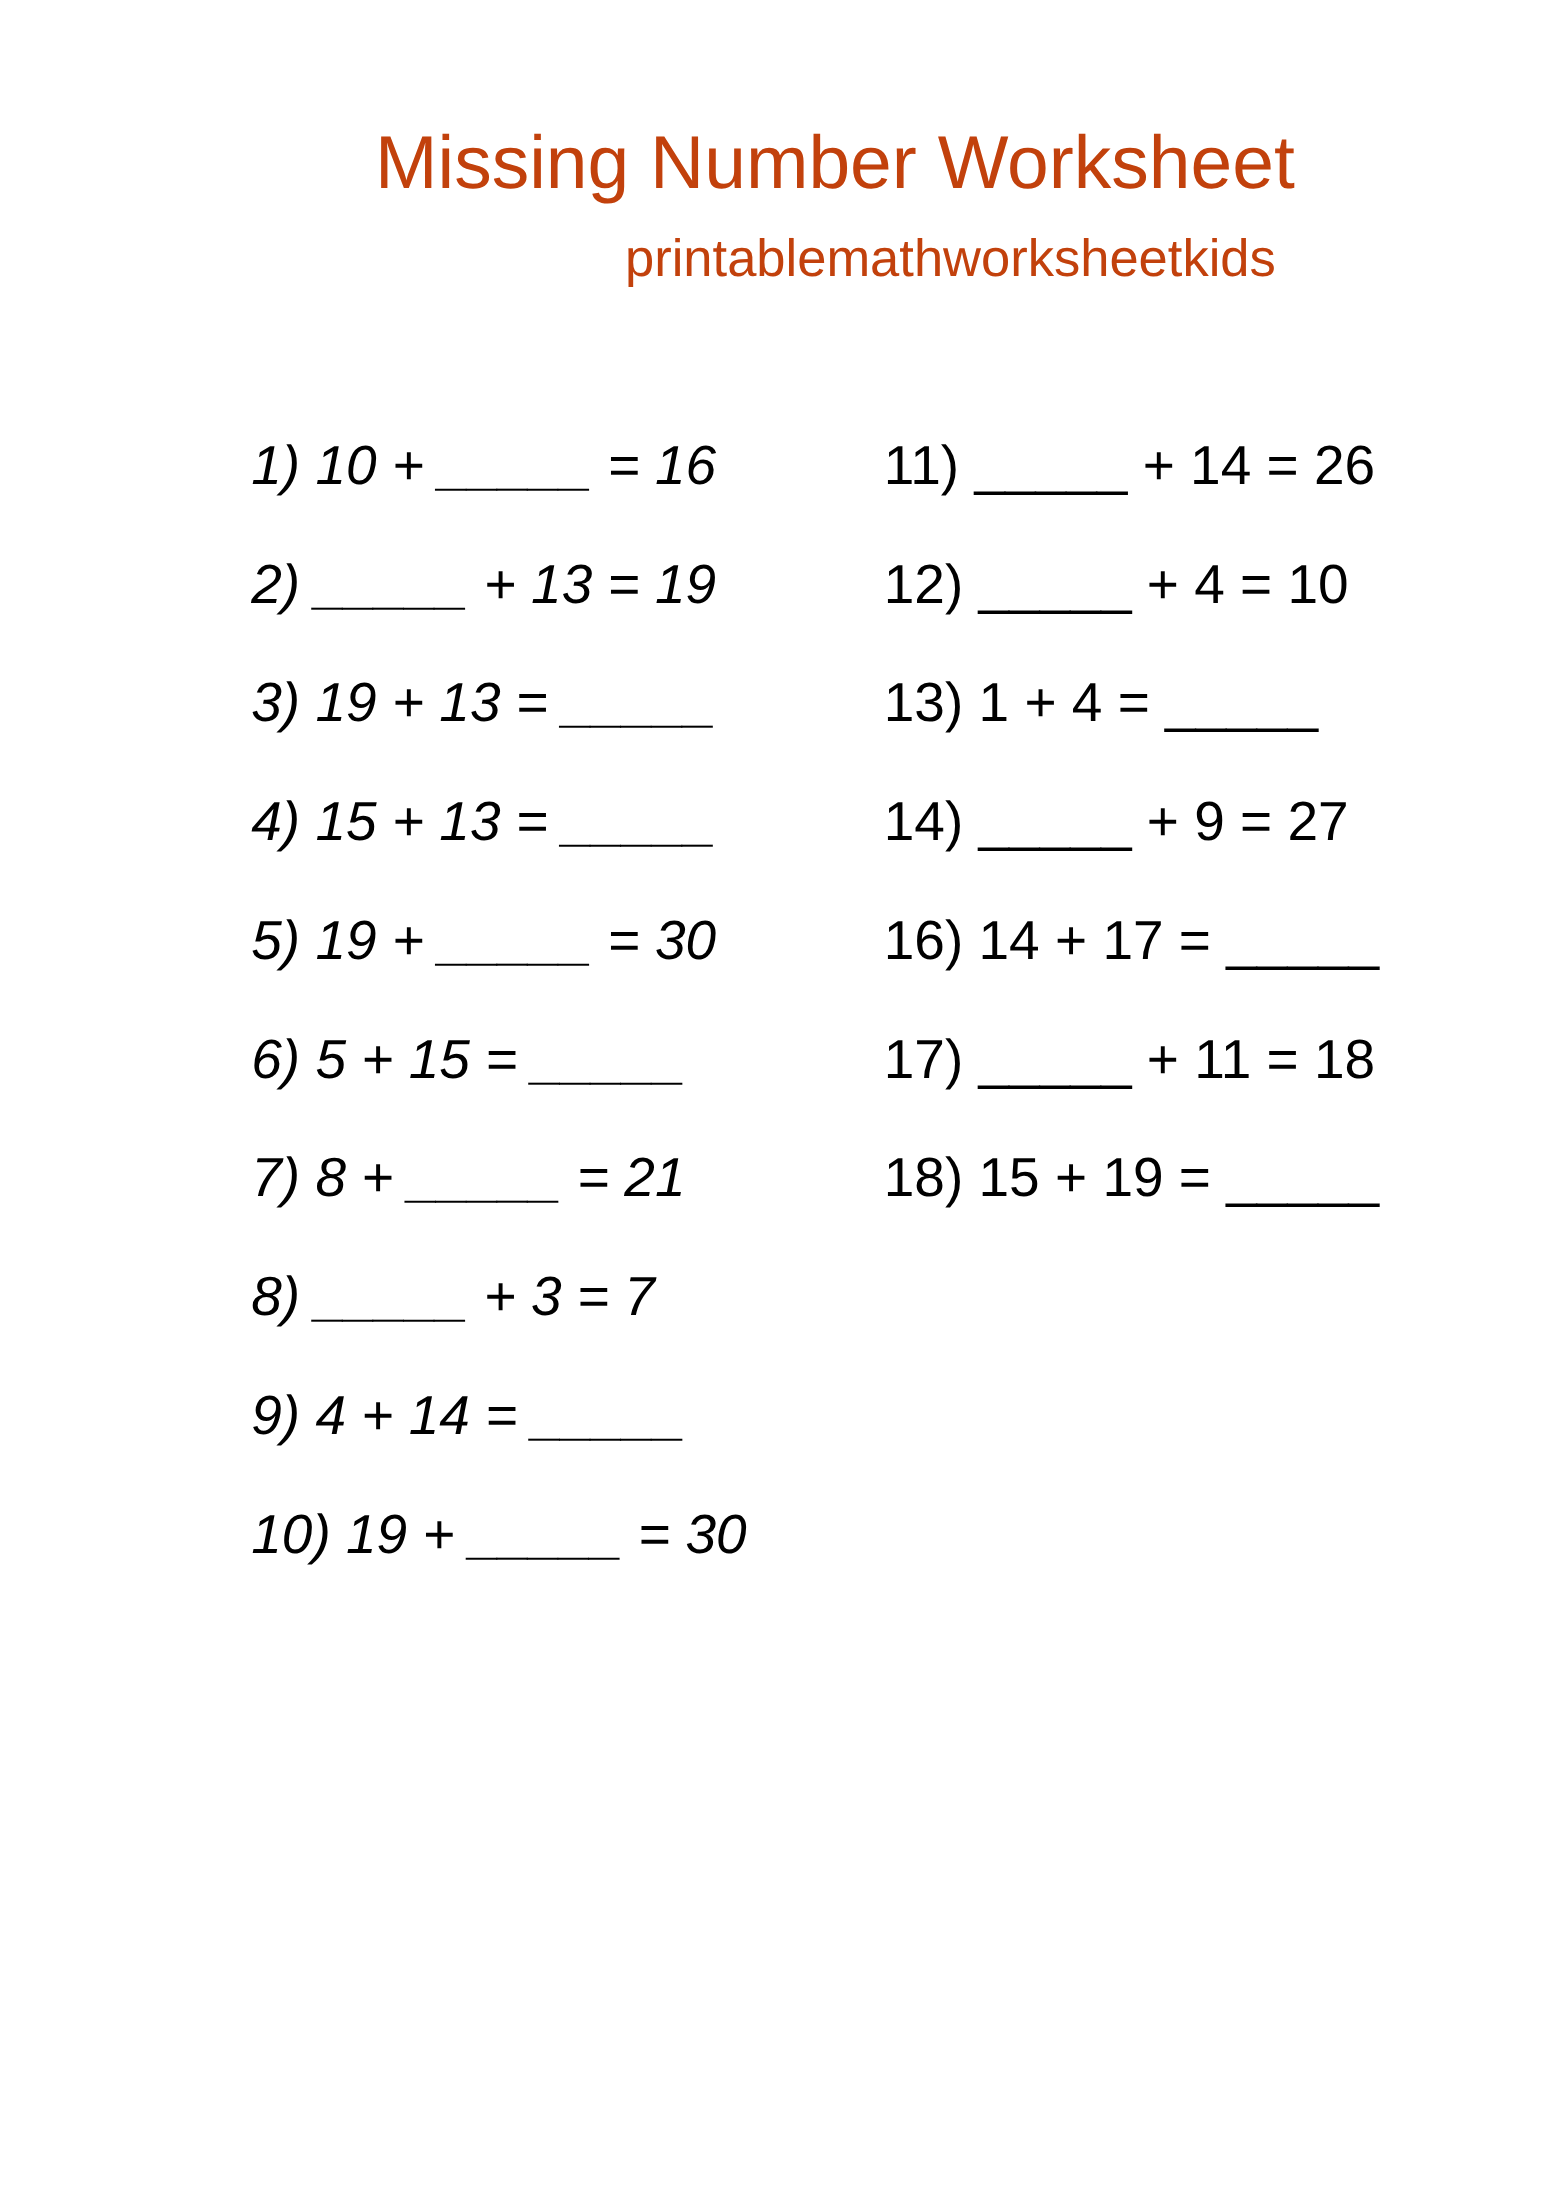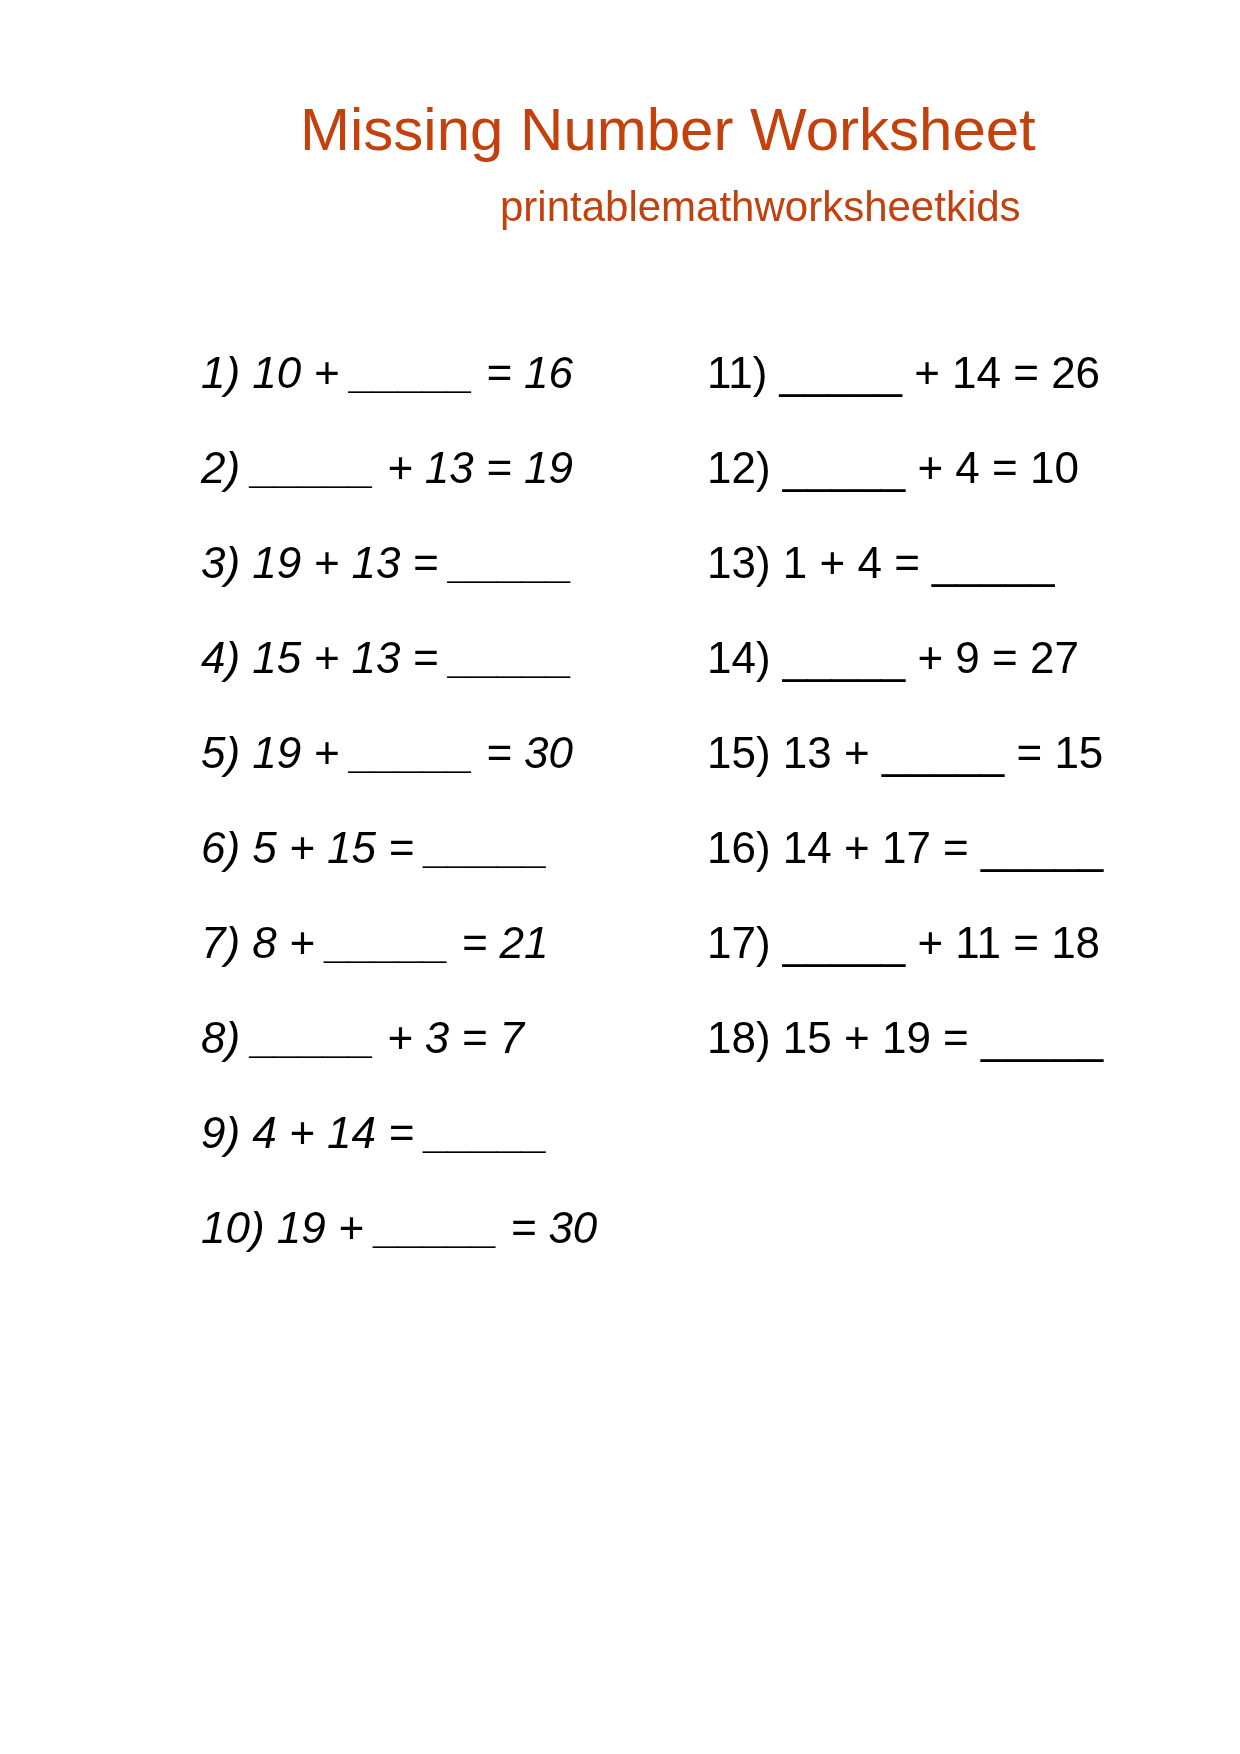--- a/index.html
+++ b/index.html
@@ -31,17 +31,16 @@
   <div class="problem">8) _____ + 3 = 7</div>
   <div class="problem">9) 4 + 14 = _____</div>
   <div class="problem">10) 19 + _____ = 30</div>
 </div>
 
 <div class="col right">
   <div class="problem">11) _____ + 14 = 26</div>
   <div class="problem">12) _____ + 4 = 10</div>
   <div class="problem">13) 1 + 4 = _____</div>
   <div class="problem">14) _____ + 9 = 27</div>
-  <div class="problem">15) 13 + _____ = 15</div>
   <div class="problem">16) 14 + 17 = _____</div>
   <div class="problem">17) _____ + 11 = 18</div>
   <div class="problem">18) 15 + 19 = _____</div>
 </div>
 
 </body></html>

